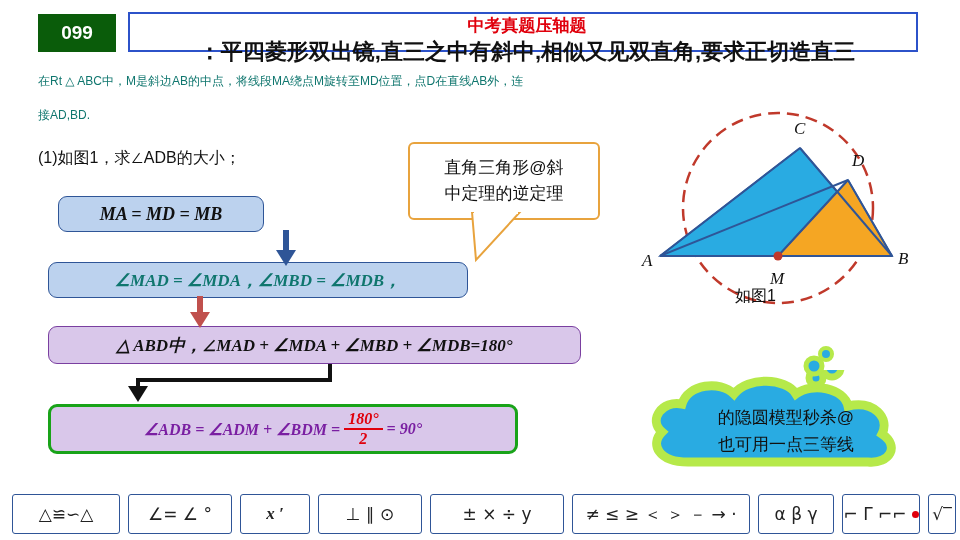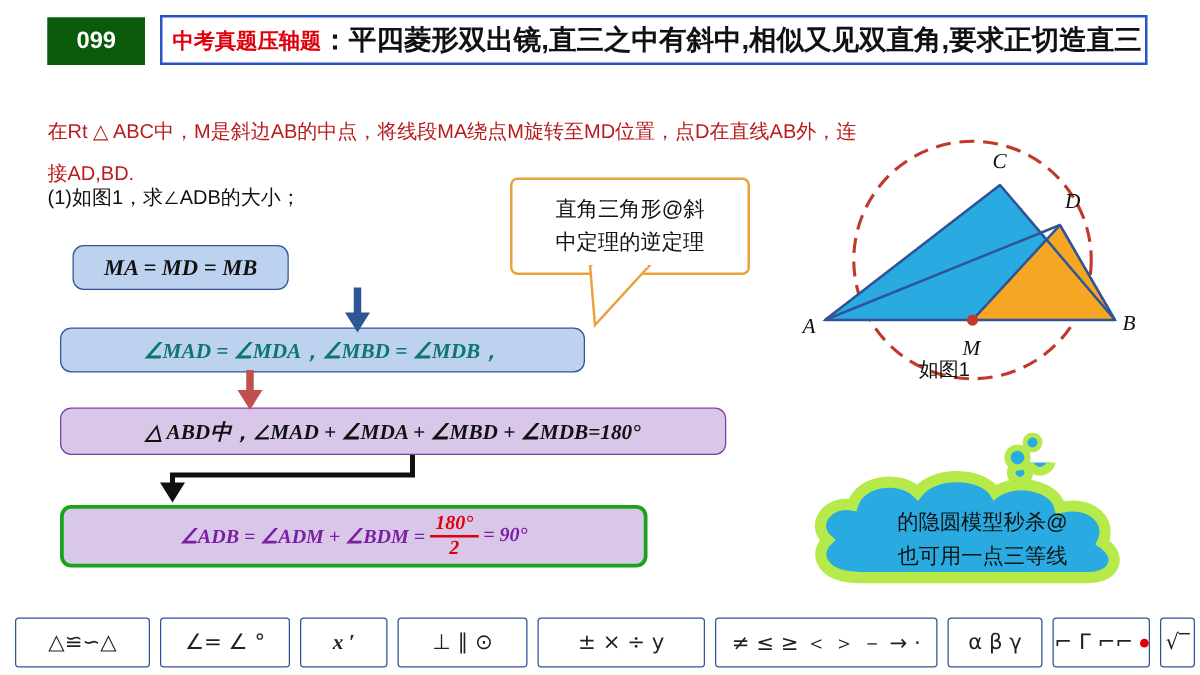--- a/index.html
+++ b/index.html
@@ -14,41 +14,41 @@
   .badge{
     position:absolute;left:38px;top:14px;width:76px;height:36px;
     background:#0a5c0a;border:1px solid #0a5c0a;
     display:flex;align-items:center;justify-content:center;
     color:#ffffff;font-weight:bold;font-size:19px;
   }
   .title-box{
     position:absolute;left:128px;top:12px;width:790px;height:40px;
     border:2px solid #2c52c9;
     display:flex;align-items:center;
-    box-sizing:border-box;padding-left:8px;
+    box-sizing:border-box;padding-left:8px;flex-direction:column;
   }
   .title-red{color:#e0000c;font-weight:bold;font-size:17px;letter-spacing:0px;}
   .title-black{color:#111111;font-weight:bold;font-size:22px;}
   
   .problem{
     position:absolute;left:38px;top:64px;width:890px;
-    font-size:16px;color:#b91c1c;line-height:34px;margin-top:25px;
+    font-size:12px;color:#0f766e;line-height:34px;
   }
   .sub-q{
     position:absolute;left:38px;top:148px;font-size:16px;color:#111;
   }
   
   .fbox{
     position:absolute;box-sizing:border-box;
     display:flex;align-items:center;justify-content:center;
     font-family:"Liberation Serif",serif;font-style:italic;font-weight:bold;
     border-radius:9px;
   }
   #box1{
-    left:58px;top:196px;width:173px;height:36px;
+    left:58px;top:196px;width:206px;height:36px;
     background:#bcd2ee;border:1px solid #2f5597;color:#111;font-size:18px;
   }
   #box2{
     left:48px;top:262px;width:420px;height:36px;
     background:#bcd2ee;border:1px solid #2f5597;color:#0f766e;font-size:17px;
   }
   #box3{
     left:48px;top:326px;width:533px;height:38px;
     background:#d9c7ea;border:1px solid #7a3fa0;color:#111;font-size:17px;
   }

